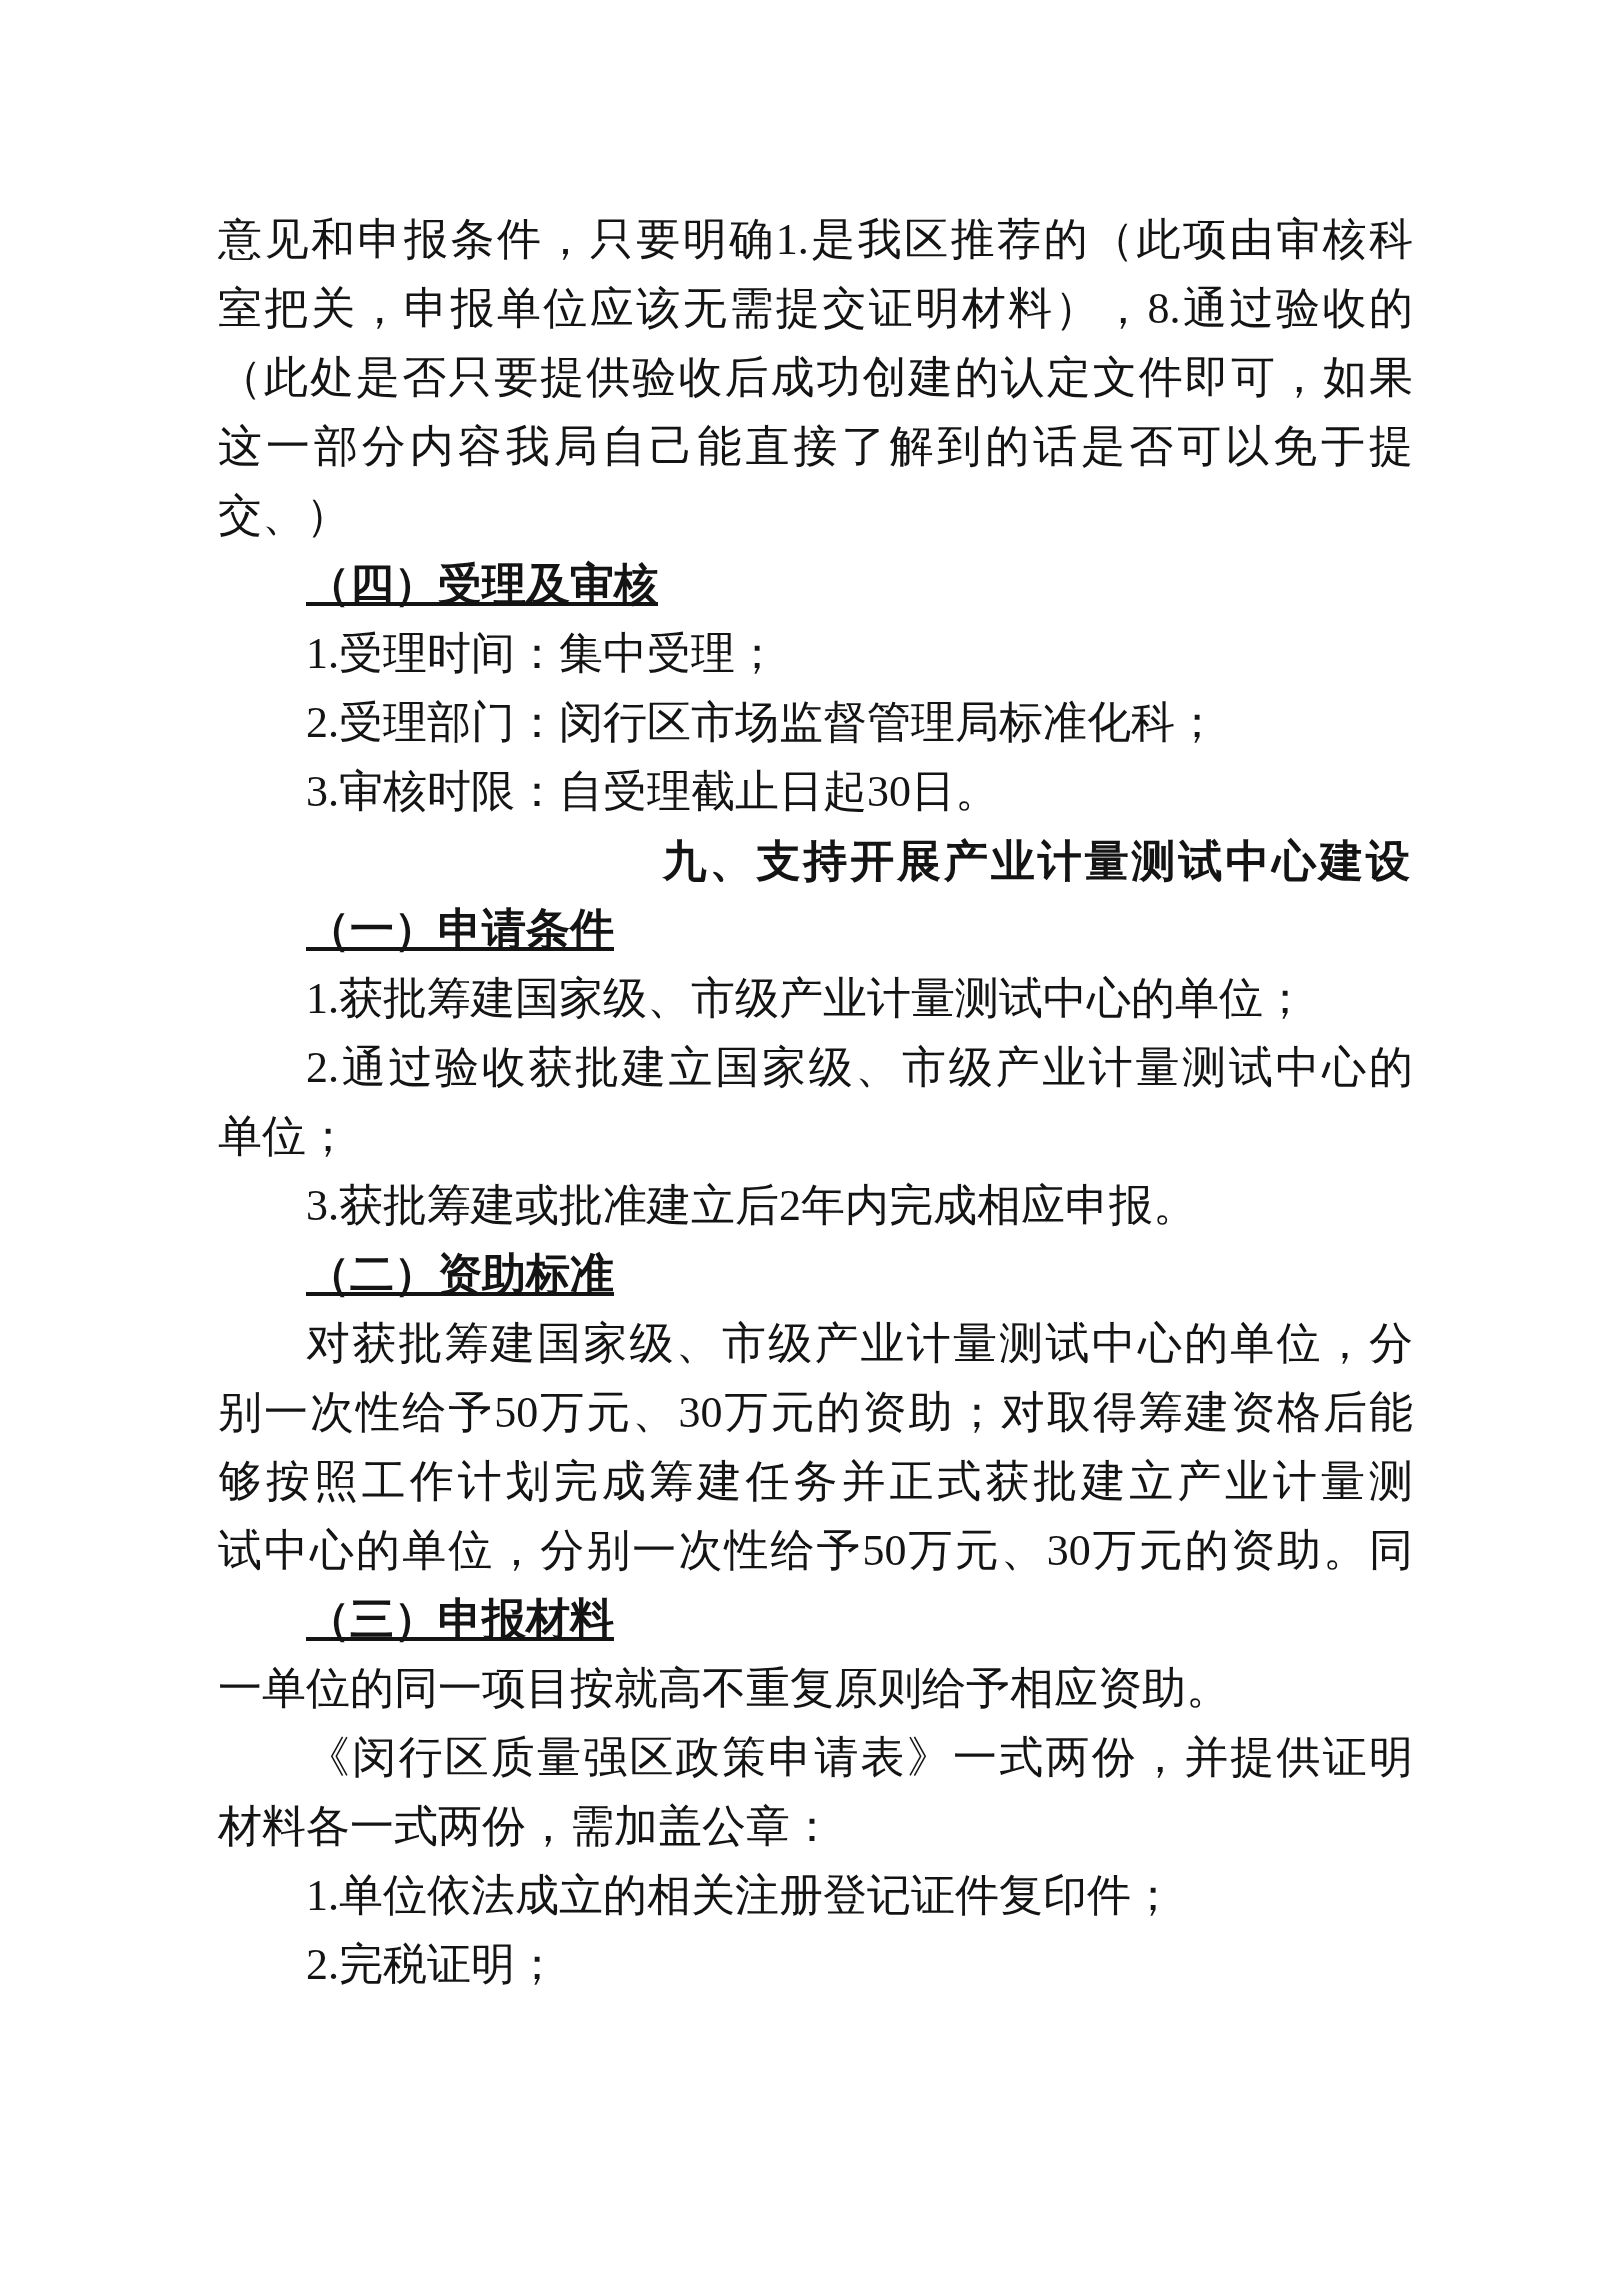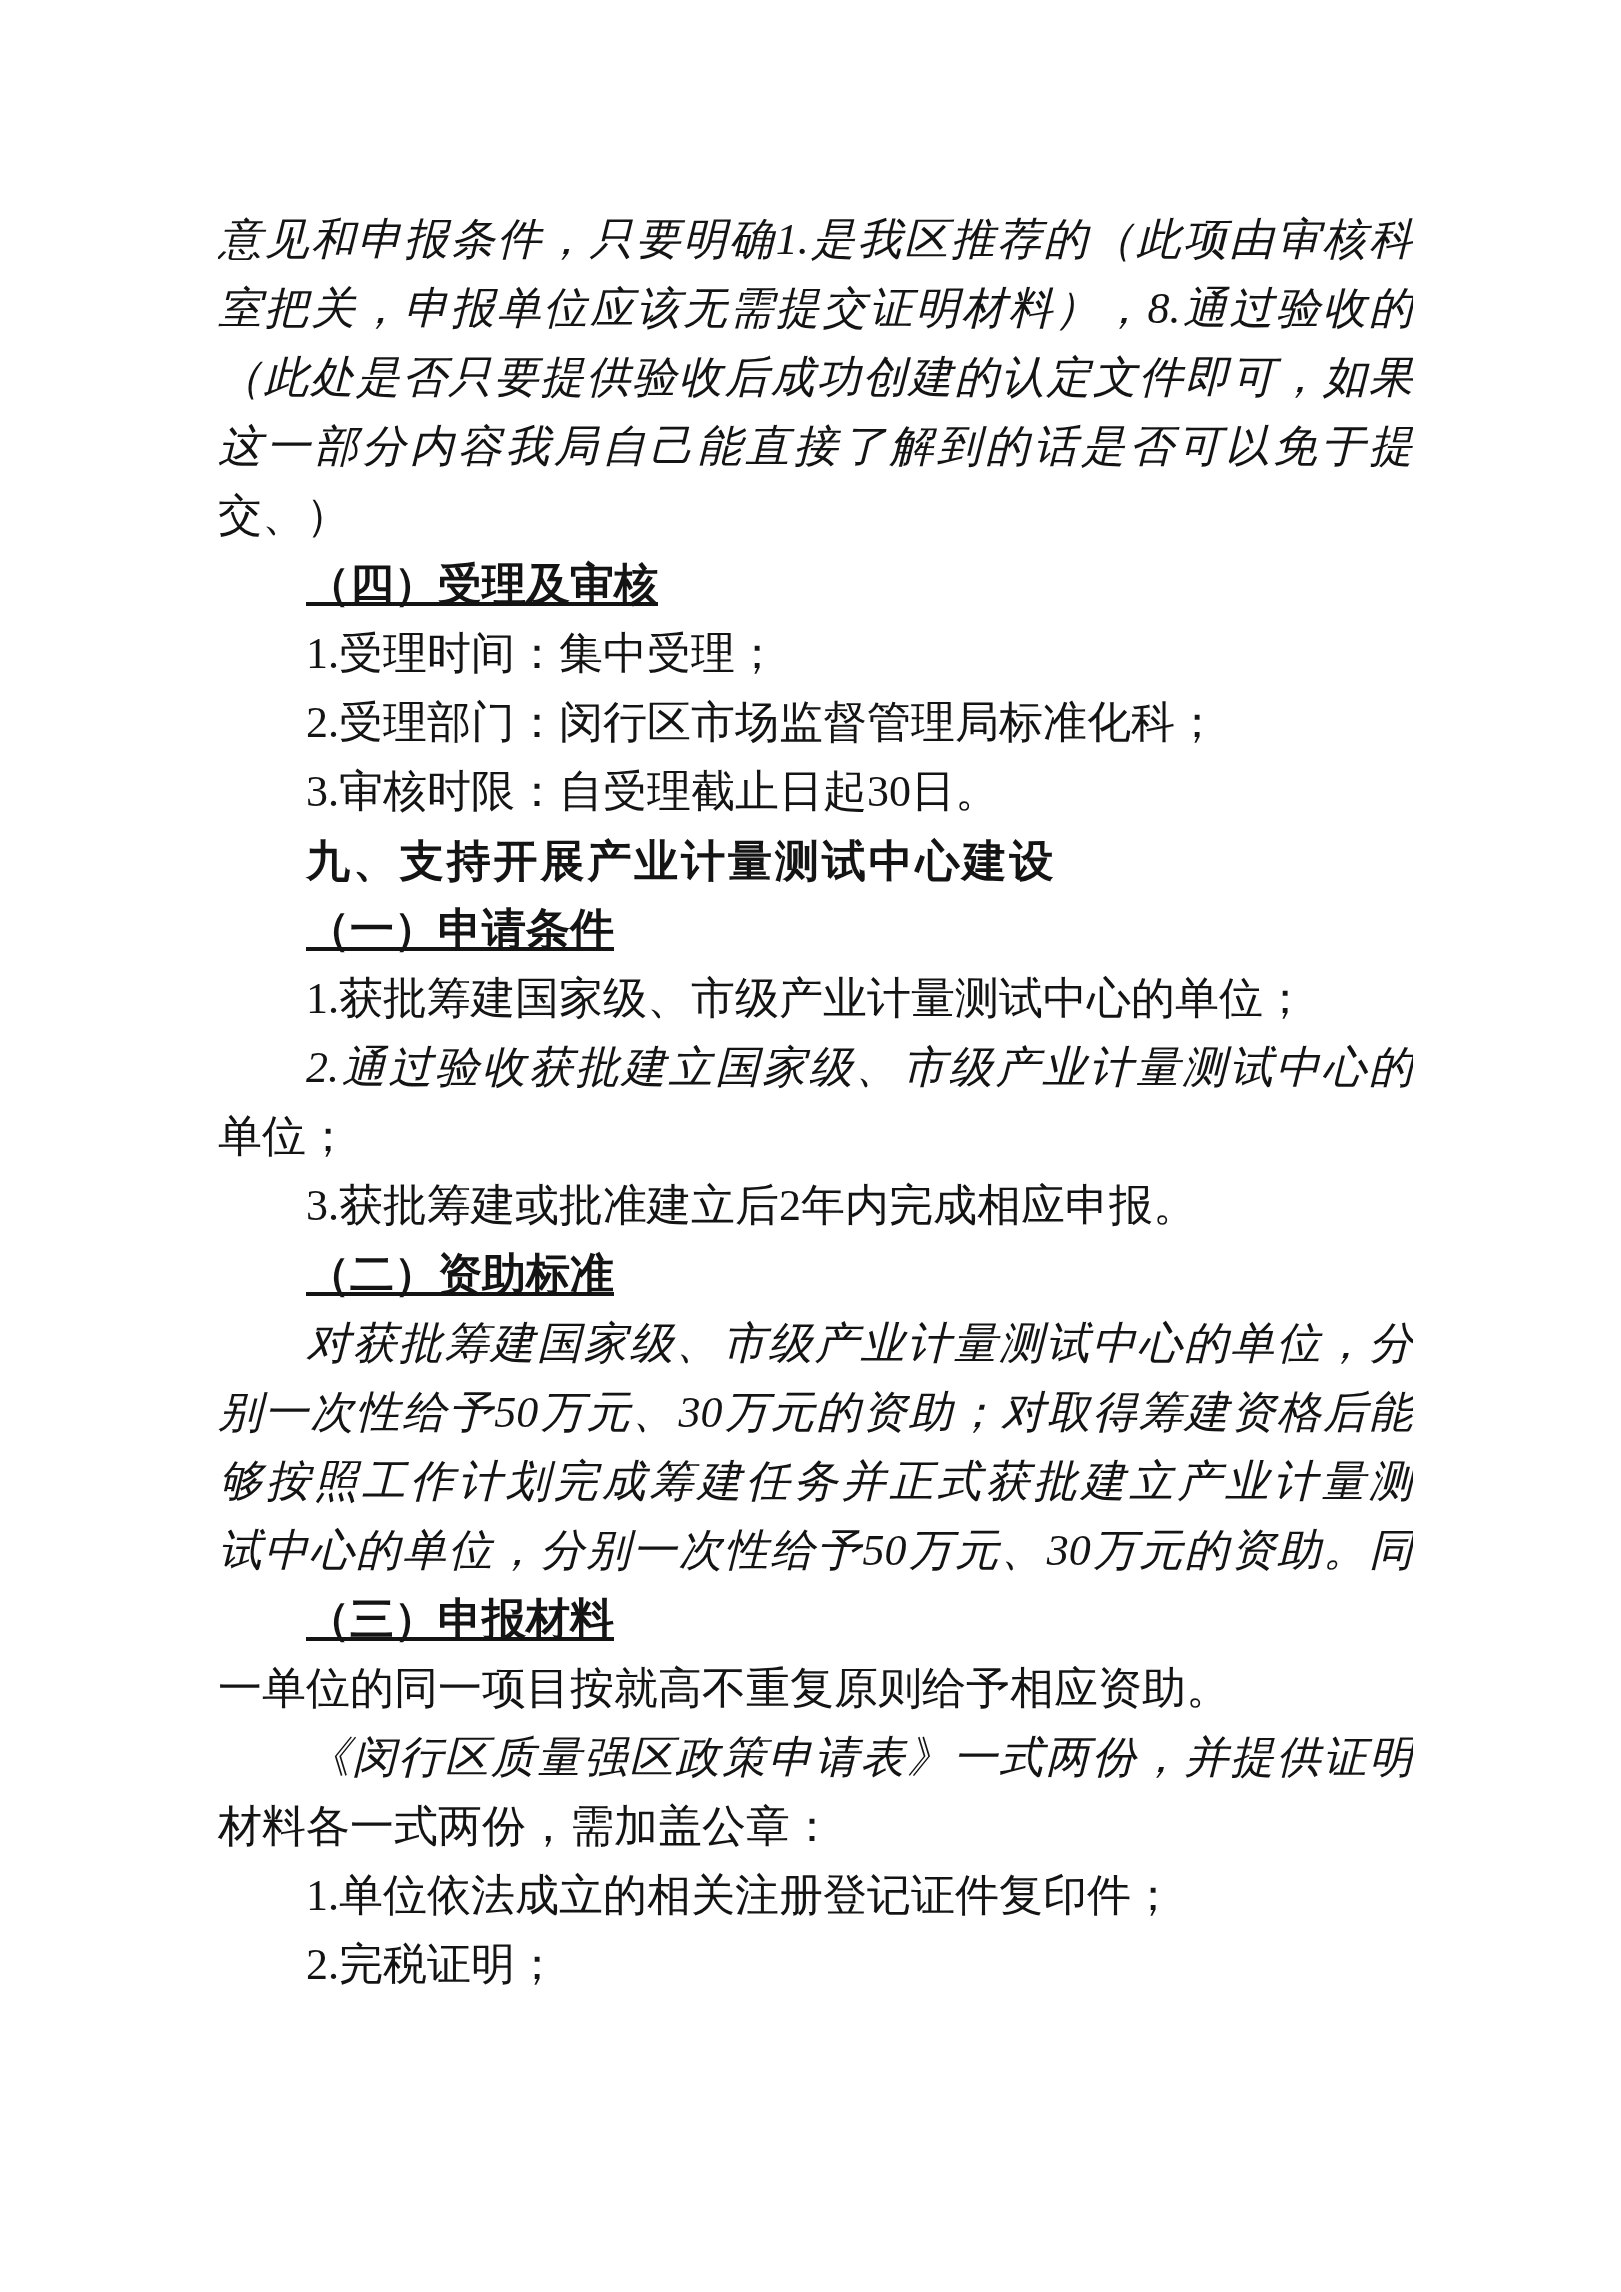--- a/index.html
+++ b/index.html
@@ -27,36 +27,36 @@
     font-family: "Liberation Serif", "DejaVu Serif", serif;
     white-space: nowrap;
     overflow: visible;
   }
   
   .line.fill {
     white-space: normal;
     text-align: justify;
     text-align-last: justify;
     overflow: hidden;
-    font-style: italic;
   }
   
   .line.indent {
     padding-left: 88px;
   }
   
   .line.heading {
     font-weight: 700;
     text-decoration: underline;
   }
   
   .line.heading-hei {
     font-weight: 700;
     font-family: "Liberation Sans", "DejaVu Sans", sans-serif;
     letter-spacing: 2.9px;
+    text-align: right;
   }
 </style>
 </head>
 <body>
 
 <div class="page" style="background: rgb(255, 255, 255); color: rgb(20, 20, 20);">
   <div class="text-block" id="doc-text">
       <div class="line  fill">意见和申报条件，只要明确1.是我区推荐的（此项由审核科</div>
       <div class="line  fill">室把关，申报单位应该无需提交证明材料），8.通过验收的</div>
       <div class="line  fill">（此处是否只要提供验收后成功创建的认定文件即可，如果</div>

